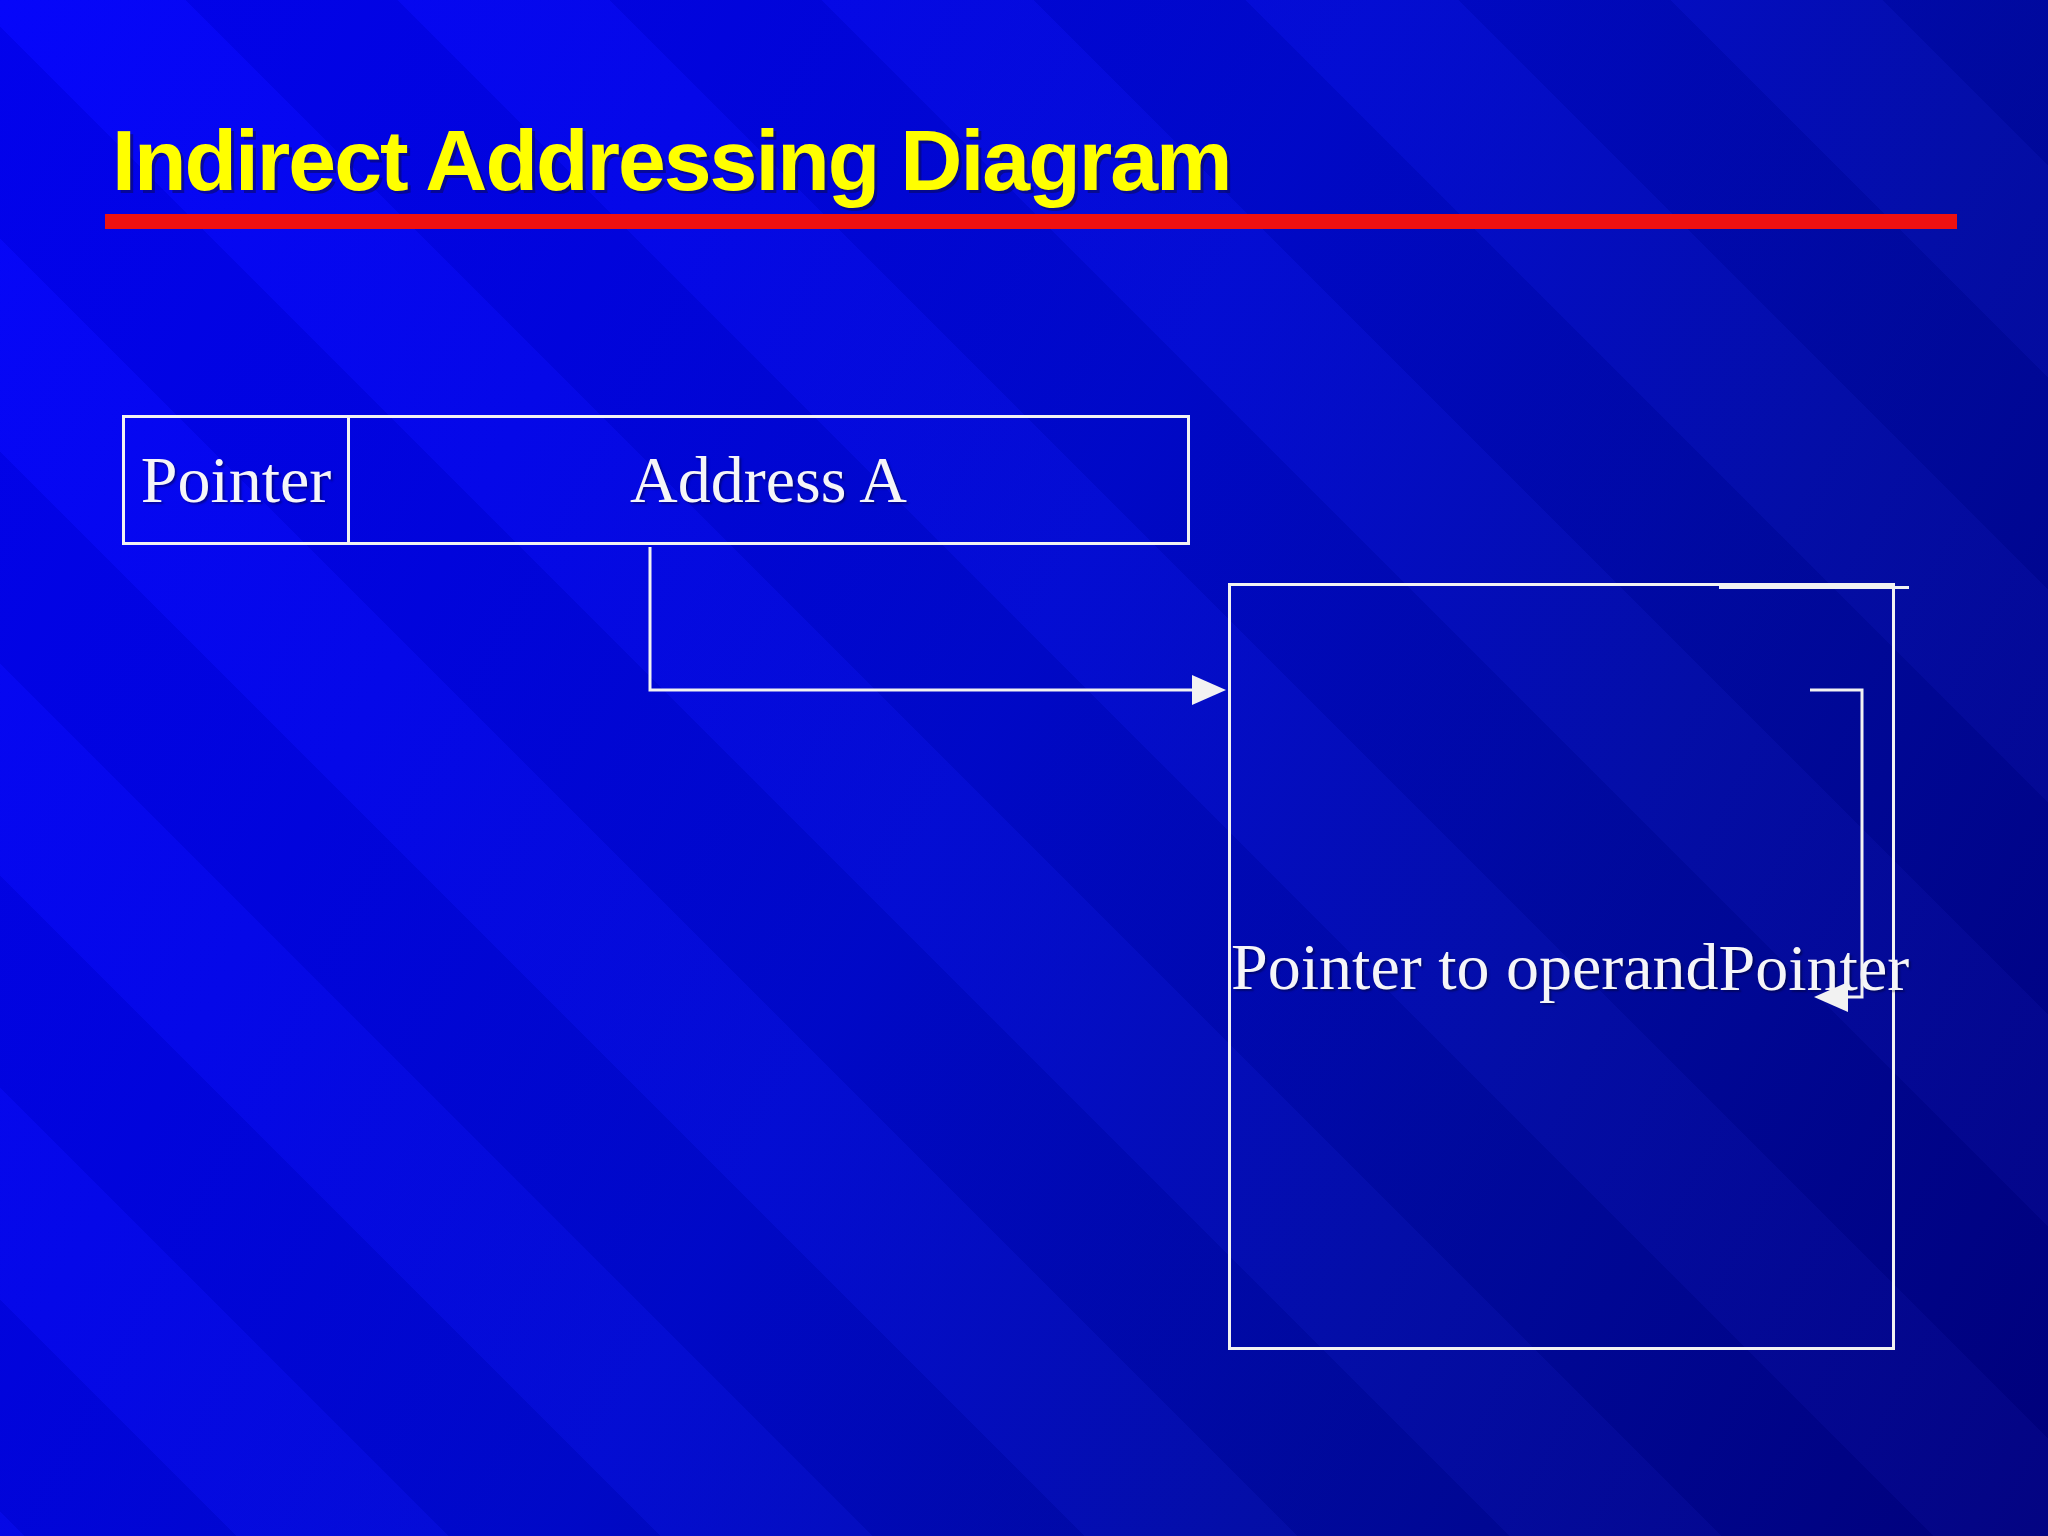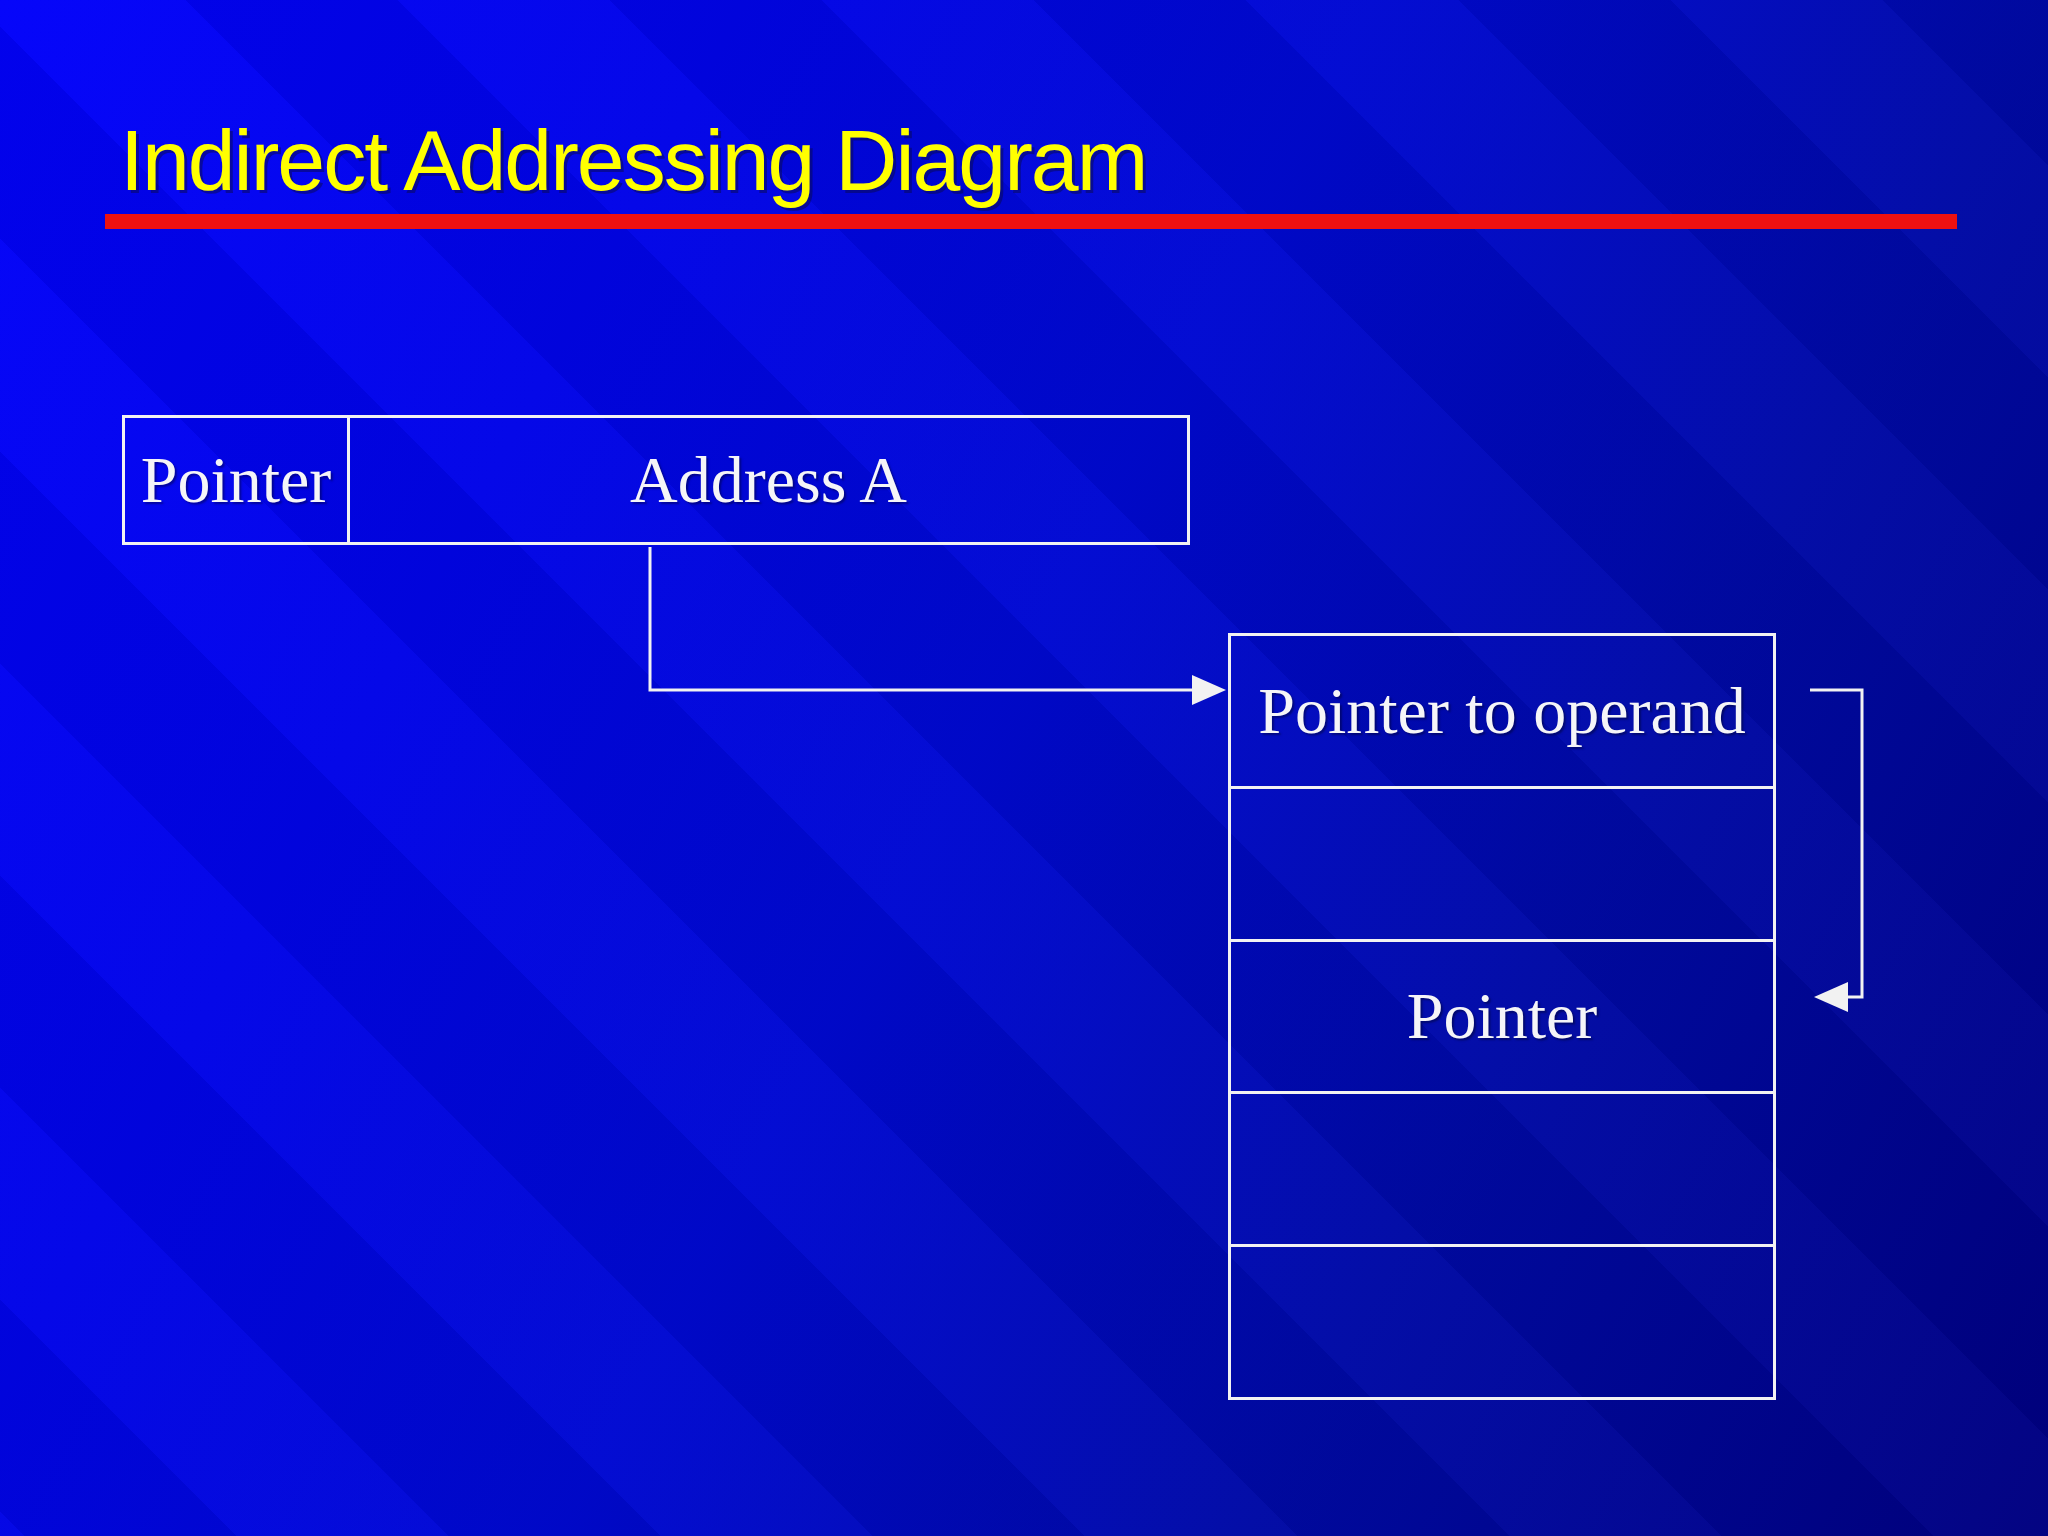--- a/index.html
+++ b/index.html
@@ -27,23 +27,23 @@
   
   .slide::before{
     content:"";position:absolute;inset:-200px;pointer-events:none;
     background:repeating-linear-gradient(45deg,
       rgba(0,0,20,0.06) 0 150px,
       rgba(255,255,255,0.015) 150px 300px);
   }
   .layer{position:absolute;inset:0;z-index:1;}
 
   .slide-title{
-    position:absolute;left:120px;top:116px;
+    position:absolute;left:112px;top:116px;
     font-family:"Liberation Sans", sans-serif;
-    font-weight:400;
+    font-weight:700;
     font-size:86px;line-height:88px;
     letter-spacing:-2px;
     color:var(--title-color);
     text-shadow:3px 3px 0 rgba(10,10,60,0.45);
     white-space:nowrap;
     text-align:center;
   }
   .title-rule{
     position:absolute;left:105px;top:214px;width:1852px;height:15px;
     background:var(--underline-color);
@@ -70,24 +70,24 @@
     display:flex;align-items:center;justify-content:center;
     color:var(--text-color);
     font-size:66px;
     text-shadow:2px 2px 2px rgba(0,0,0,0.35);
     white-space:nowrap;
   }
   .cell-opcode{flex:0 0 222px;border-right:3px solid var(--line-color);}
   .cell-address{flex:1;text-align:right;}
 
   .memory-box{
-    position:absolute;left:1228px;top:633px;width:548px;height:767px;
+    position:absolute;left:1228px;top:583px;width:667px;height:767px;
     border:3px solid var(--line-color);
     box-sizing:border-box;
-    display:flex;flex-direction:column;
+    display:flex;flex-direction:row;
   }
   .mem-row{
     flex:1;
     display:flex;align-items:center;justify-content:center;
     color:var(--text-color);
     font-size:66px;
     text-shadow:2px 2px 2px rgba(0,0,0,0.35);
     white-space:nowrap;
   }
   .mem-row + .mem-row{border-top:3px solid var(--line-color);}

